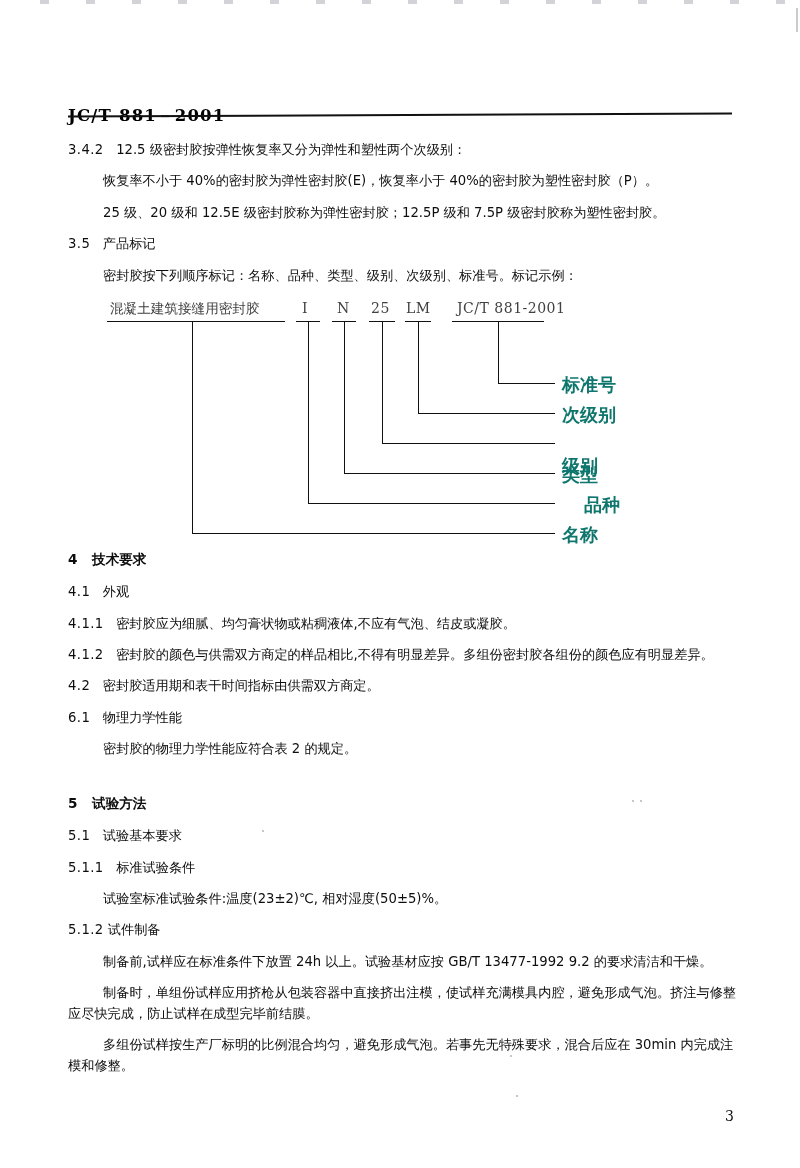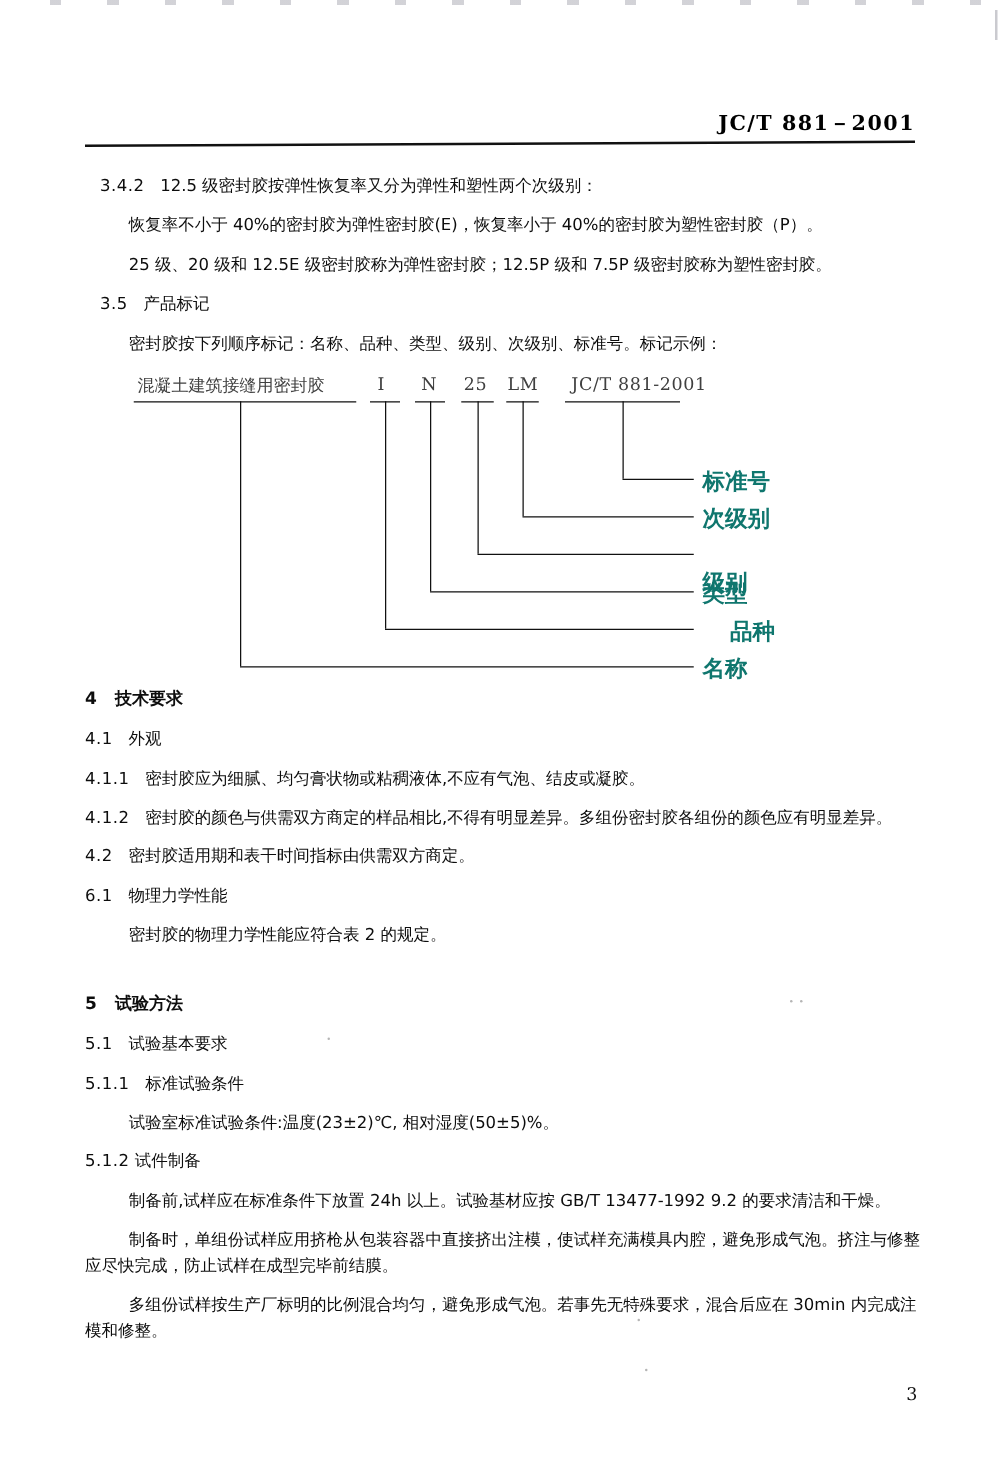--- a/index.html
+++ b/index.html
@@ -39,24 +39,24 @@
     top: 8px;
     right: 2px;
     width: 2px;
     height: 24px;
     background: rgba(150,150,160,.5);
   }
 
   
   .header {
     position: absolute;
-    top: 88px;
+    top: 105px;
     left: 68px;
     width: 664px;
-    text-align: right;
+    text-align: left;
   }
   .header .std-no {
     font-family: "DejaVu Serif", "Liberation Serif", serif;
     font-weight: bold;
     font-size: 16.5px;
     letter-spacing: 1.2px;
     color: #000;
   }
   .header-rule {
     position: absolute;
@@ -77,21 +77,20 @@
   }
   p {
     margin: 0 0 11px 0;
     font-size: 13.2px;
     line-height: 1.55;
     color: #0d0d0d;
     font-family: "DejaVu Sans", "Liberation Sans", sans-serif;
   }
   .clause {            
     text-indent: 0;
-    margin-left: 12px;
   }
   .indent {            
     padding-left: 35px;
   }
   .hang {              
     text-indent: 35px;
   }
   .sec-head {
     font-weight: bold;
     font-size: 13.6px;

